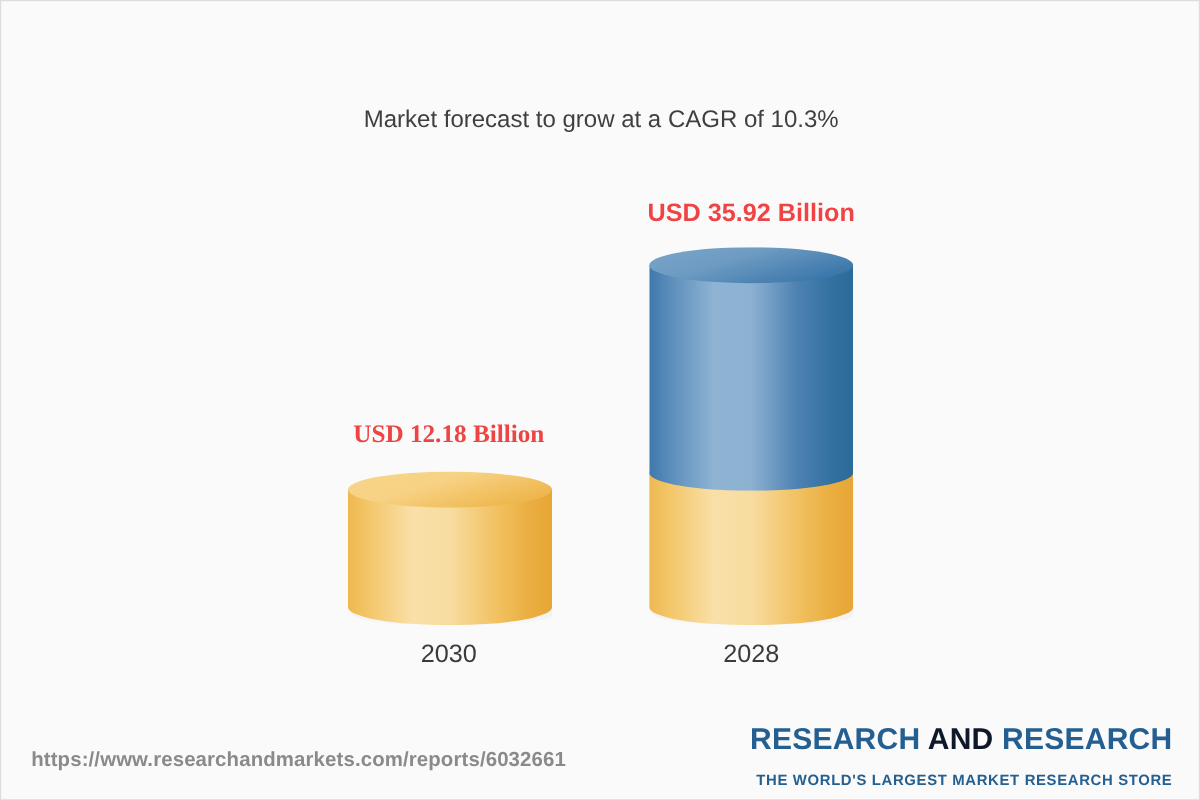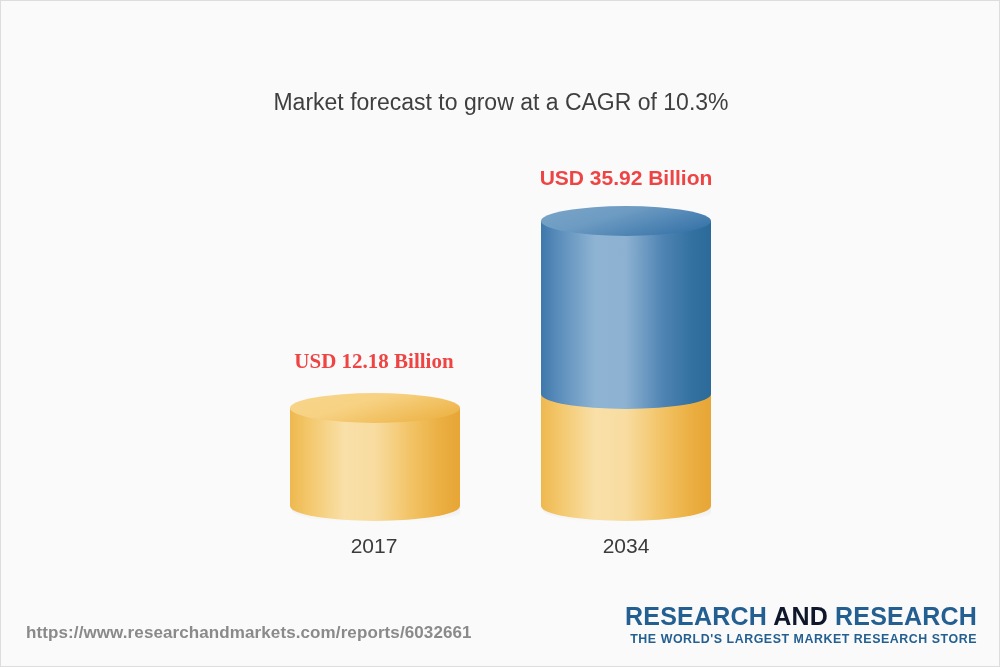--- a/index.html
+++ b/index.html
@@ -34,21 +34,21 @@
     font-weight: bold;
     color: #2b6ca3;
     letter-spacing: 0.1px;
   }
   #chart-subtitle {
     position: absolute;
     left: 0;
     top: 88px;
     width: 1000px;
     text-align: center;
-    font-size: 23px;
+    font-size: 20px;
     font-weight: normal;
     color: #3f3f3f;
   }
 
   
   .value-label {
     position: absolute;
     text-align: center;
     font-size: 21px;
     font-weight: bold;
@@ -123,21 +123,21 @@
   }
   #logo-wordmark .logo-and {
     color: #0f172a;
   }
   #logo-tagline {
     font-size: 12.4px;
     font-weight: bold;
     color: #245f91;
     letter-spacing: 0.55px;
     white-space: nowrap;
-    margin-top: 3px;
+    margin-top: 14px;
   }
 </style>
 </head>
 <body>
 
 <div id="frame">
 
   <div id="chart-subtitle">Market forecast to grow at a CAGR of 10.3%</div>
 
   <div class="value-label" id="value-label-2034">USD 35.92 Billion</div>
@@ -213,22 +213,22 @@
 
     <ellipse cx="85" cy="188" rx="85" ry="15" fill="url(#yellowBody34)"></ellipse>
 
     <g clip-path="url(#clipBlue34)">
       <path d="M0,15 L0,188 A85,15 0 0 0 170,188 L170,15 Z" fill="url(#blueBody34)"></path>
     </g>
 
     <ellipse cx="85" cy="15" rx="85" ry="15" fill="url(#blueTop34)"></ellipse>
   </svg>
 
-  <div class="category-label" id="category-label-0">2017</div>
-  <div class="category-label" id="category-label-1">2034</div>
+  <div class="category-label" id="category-label-0">2030</div>
+  <div class="category-label" id="category-label-1">2028</div>
 
   <div id="source-url">https://www.researchandmarkets.com/reports/6032661</div>
 
   <div id="logo">
     <div id="logo-wordmark"><span>RESEARCH</span> <span class="logo-and">AND</span> <span>RESEARCH</span></div>
     <div id="logo-tagline">THE WORLD'S LARGEST MARKET RESEARCH STORE</div>
   </div>
 
 </div>
 

